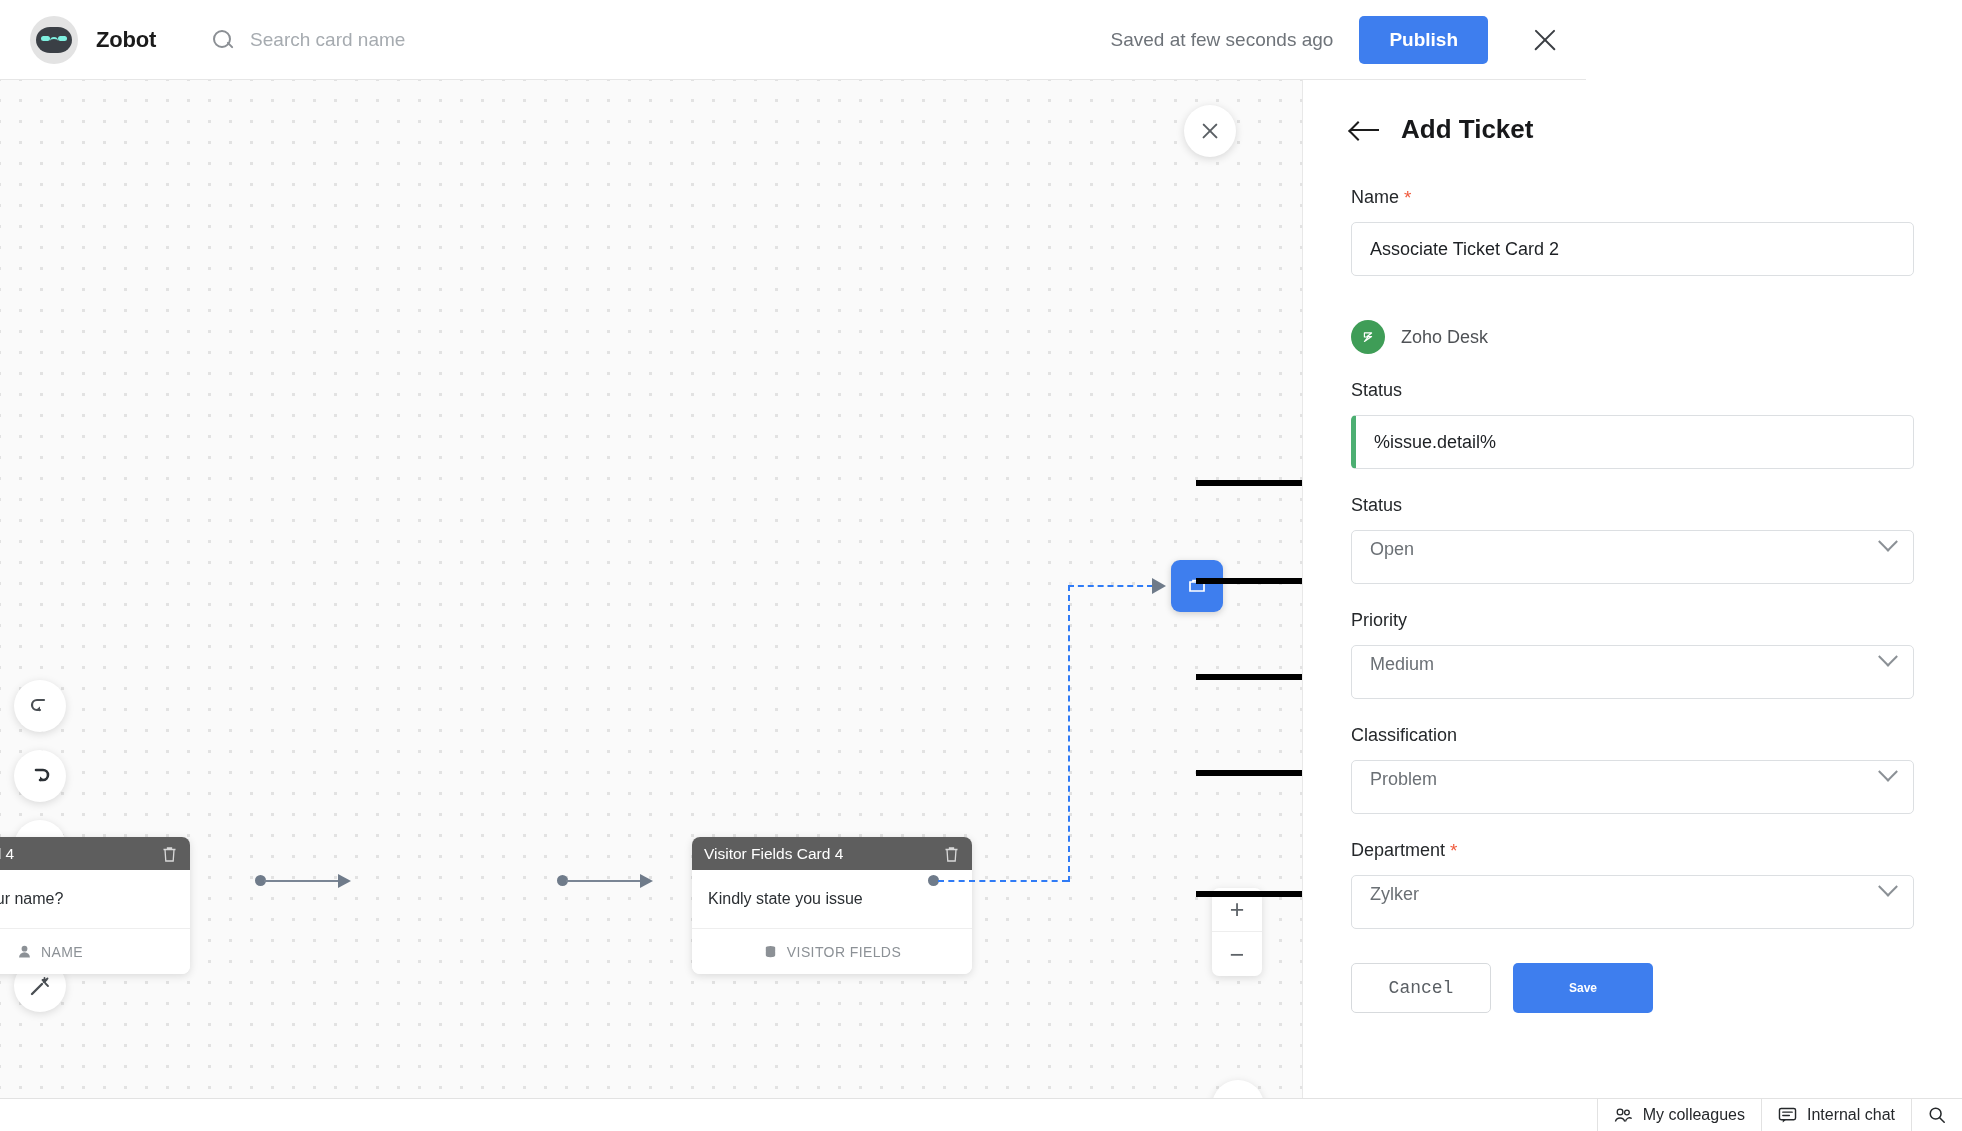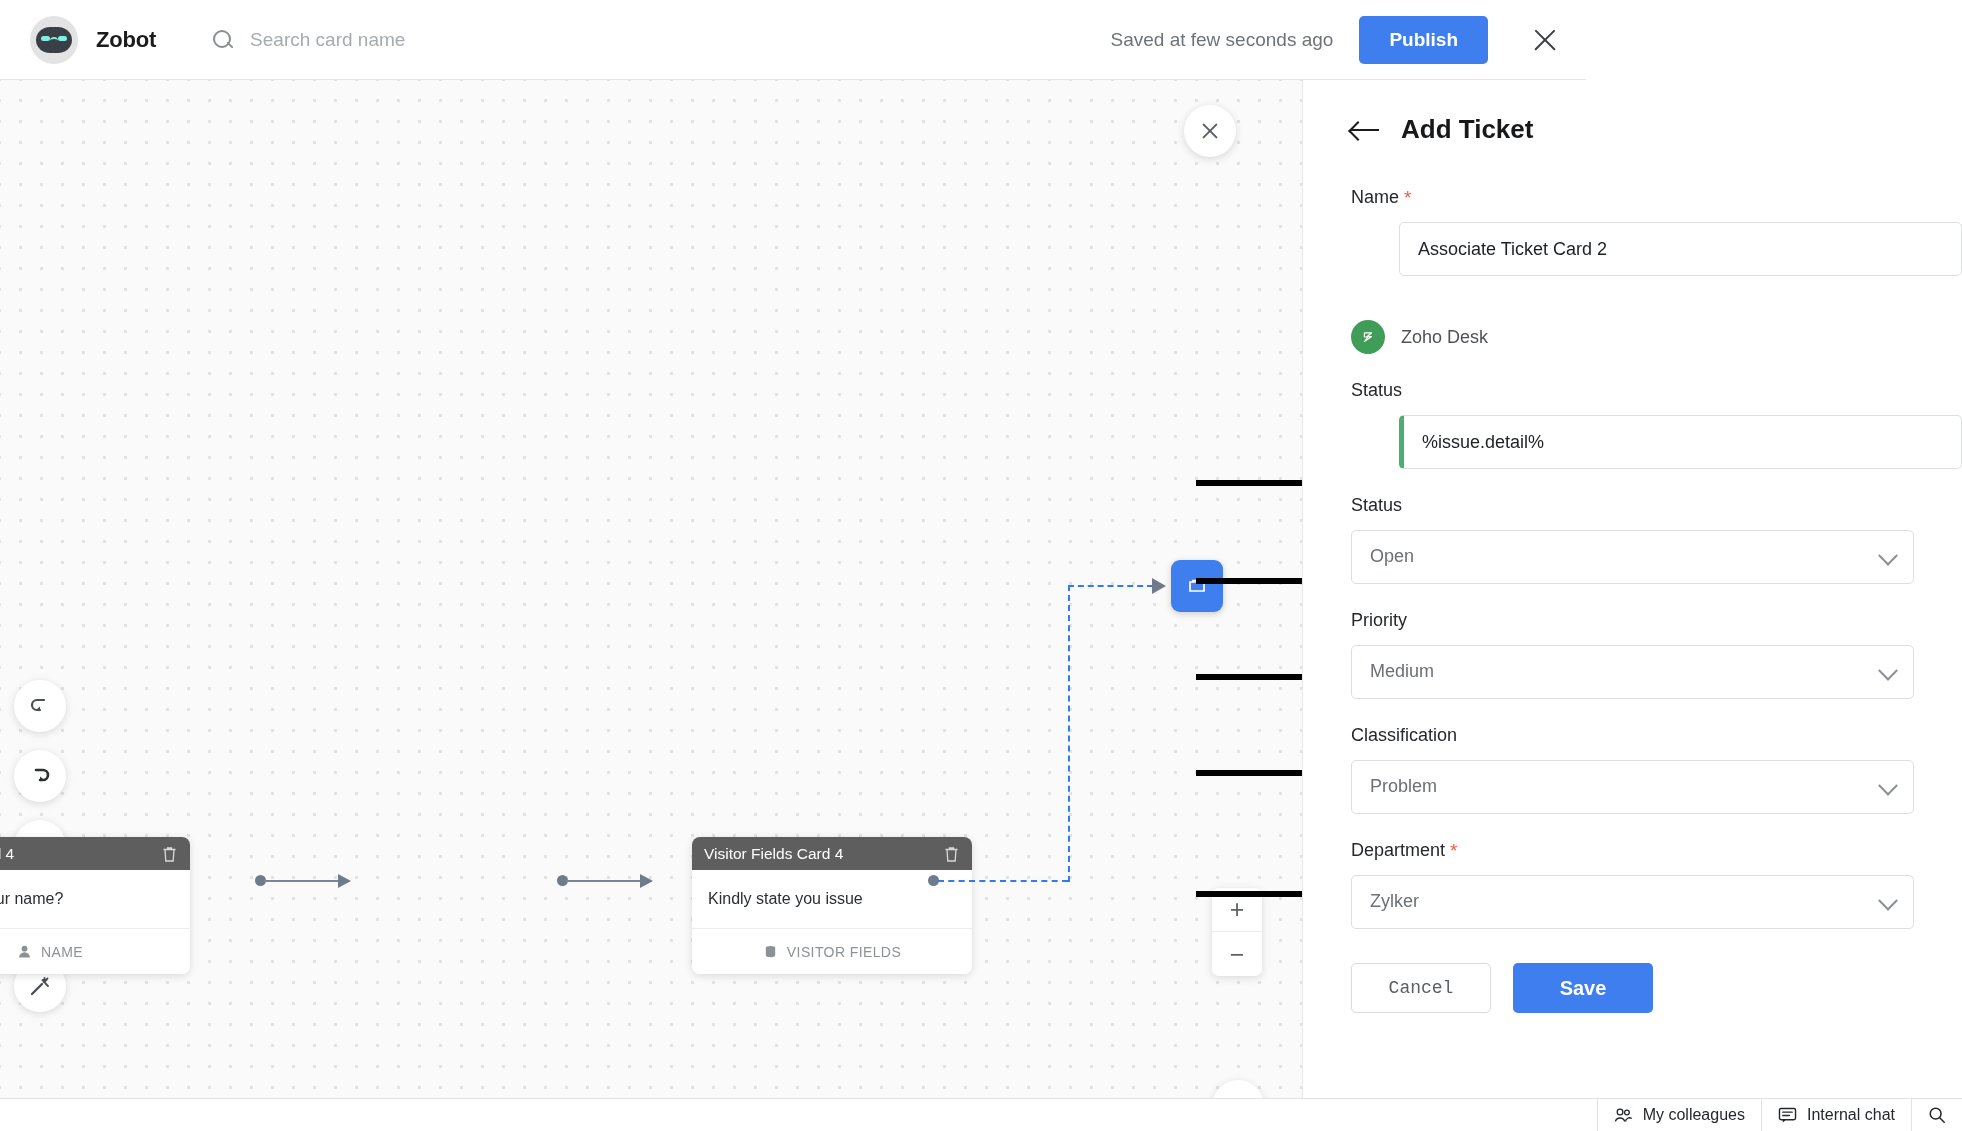--- a/index.html
+++ b/index.html
@@ -192,50 +192,50 @@
     content:''; position:absolute; left:0; top:4px; width:12px; height:12px;
     border-left:2.4px solid #1c1c1c; border-bottom:2.4px solid #1c1c1c;
     transform: rotate(45deg);
   }
   .panel-title { font-size: 26px; font-weight: 700; color:#17181a; }
   .flabel { font-size: 18px; color:#25282b; margin-bottom: 14px; display:flex; align-items:center; }
   .req { color:#f05b3e; margin-left: 5px; font-size: 19px; line-height: 1; }
   .txtfield {
     width: 100%; height: 54px; border:1px solid #dcdfe2; border-radius:5px;
     font-size: 18px; color:#1d2024; padding: 0 18px; outline:none;
-    font-family: "Liberation Sans", sans-serif; background:#fff;margin-left:48px;
+    font-family: "Liberation Sans", sans-serif; background:#fff;
   }
   .mapped { border-left: 5px solid #4caf72; }
   .gap-lg { height: 44px; }
   .integration { display:flex; align-items:center; gap: 16px; margin-bottom: 26px; }
   .zd-badge {
     width: 34px; height: 34px; border-radius:50%; background:#3f9d57;
     display:flex; align-items:center; justify-content:center;
   }
   .zd-name { font-size: 18px; color:#4f5256; }
   .section-cap { font-size: 16px; color:#9a9ea3; letter-spacing: .4px; margin-bottom: 30px; }
   .fgroup { margin-bottom: 26px; }
   .selectfield {
     width:100%; height: 54px; border:1px solid #dcdfe2; border-radius:5px;
-    display:flex; align-items:flex-end; padding: 16px 18px; cursor:pointer; background:#fff;
+    display:flex; align-items:flex-start; padding: 8px 18px; cursor:pointer; background:#fff;
   }
   .selectfield span { font-size: 18px; color:#6b7075; flex:1; }
   .chev {
     width: 14px; height: 14px; border-right: 2px solid #8b9095;
     border-bottom: 2px solid #8b9095; transform: rotate(45deg) translate(-3px,-3px);
   }
   .btn-row { display:flex; gap: 22px; margin-top: 34px; }
   .btn-cancel {
     width: 140px; height: 50px; border:1px solid #d7dadd; border-radius:5px;
     background:#fff; color:#5a5f64; font-size:18px; cursor:pointer;
     font-family:Liberation Mono, monospace;
   }
   .btn-save {
     width: 140px; height: 50px; border:none; border-radius:5px;
-    background:#3e7eee; color:#fff; font-size:20px; font-weight:700; cursor:pointer;
+    background:#3e7eee; color:#fff; font-size:12px; font-weight:700; cursor:pointer;
     font-family:"Liberation Sans", sans-serif;
   }
 
   
   .bottombar {
     position:absolute; left:0; top: 1098px; width: 1962px; height: 33px;
     background:#fff; border-top:1px solid #e2e2e2; display:flex; justify-content:flex-end;
     align-items:stretch;
   }
   .bb-item {

